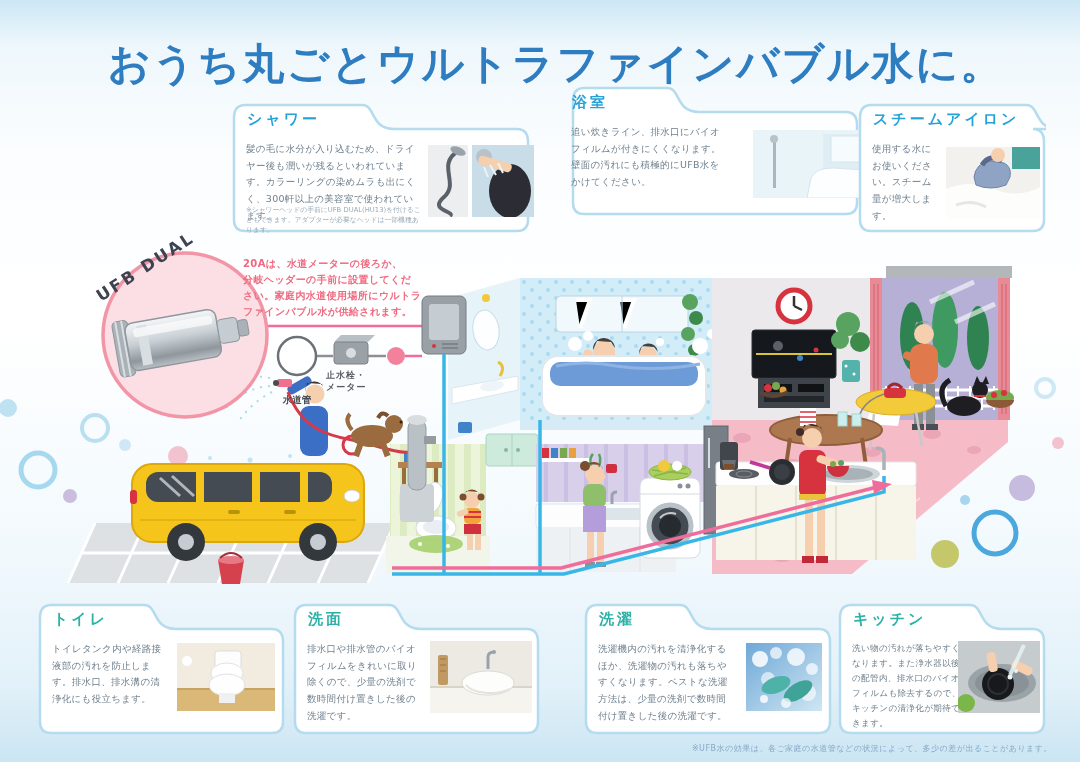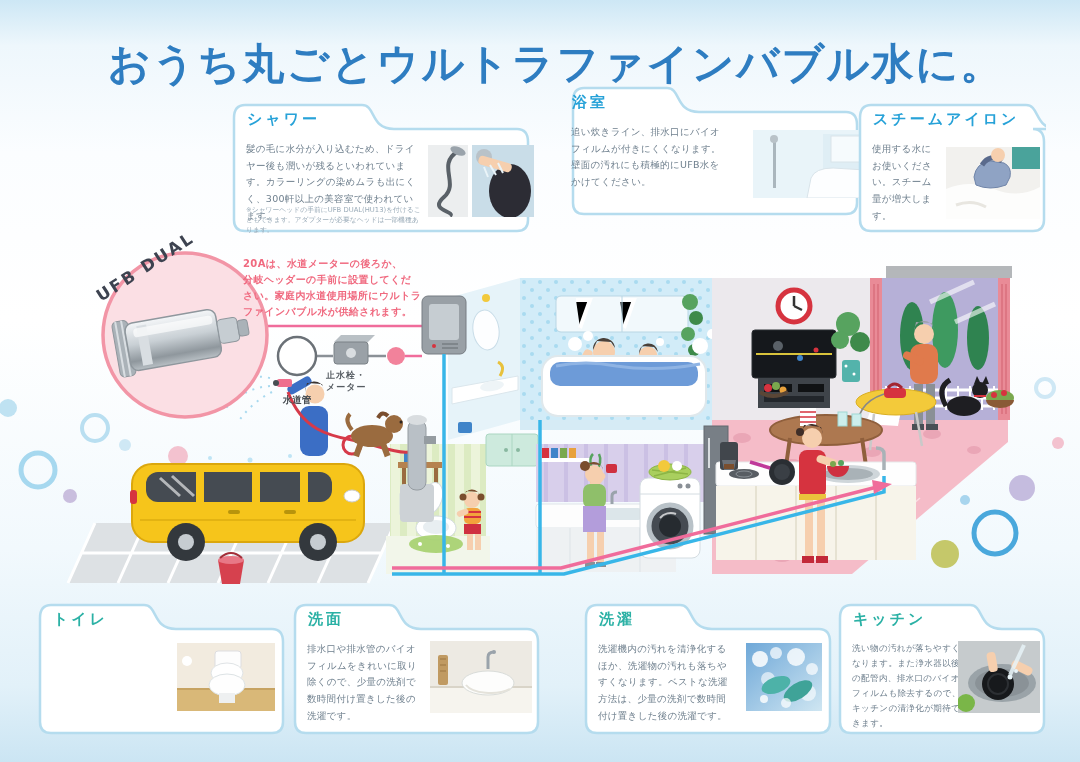--- a/index.html
+++ b/index.html
@@ -497,20 +497,21 @@
 ファインバブル水が供給されます。</div>
   <div class="pipe-label">水道管</div>
   <div class="meter-label">止水栓・
 メーター</div>
 
   <div class="card" style="left:38px;top:603px;width:247px;height:132px">
     <svg class="frame" viewBox="0 0 247 132">
         <path d="M13 2H106C120 2 114 26 138 26H234Q245 26 245 39V119Q245 130 234 130H13Q2 130 2 119V15Q2 2 13 2Z"></path>
       </svg>
     <div class="card-title bot-title">トイレ</div>
+    <div class="card-body" style="width:112px">トイレタンク内や経路接液部の汚れを防止します。排水口、排水溝の清浄化にも役立ちます。</div>
     <svg class="photo" style="right:10px;top:40px" width="98" height="68" viewBox="0 0 98 68">
       <rect width="98" height="68" fill="#f2ebdf"></rect>
       <rect y="46" width="98" height="22" fill="#d9b878"></rect>
       <path d="M0 46 h98" stroke="#c7a362" stroke-width="2"></path>
       <circle cx="10" cy="18" r="5" fill="#ffffff"></circle>
       <rect x="38" y="8" width="26" height="18" rx="3" fill="#fdfdfd" stroke="#dddde0"></rect>
       <ellipse cx="50" cy="30" rx="16" ry="10" fill="#ffffff" stroke="#e0e4e6"></ellipse>
       <ellipse cx="50" cy="42" rx="18" ry="11" fill="#fefefe" stroke="#dde3e5"></ellipse>
       <rect x="42" y="50" width="16" height="10" fill="#eef0f1"></rect>
     </svg>
@@ -576,13 +577,14 @@
         <circle cx="66" cy="26" r="6" fill="#ffffff" opacity="0.7"></circle>
       <circle cx="22" cy="36" r="7" fill="#ffffff" opacity="0.6"></circle>
         <circle cx="62" cy="50" r="8" fill="#ffffff" opacity="0.6"></circle>
       <ellipse cx="30" cy="42" rx="15" ry="8" fill="#4db2a8" transform="rotate(-20 30 42)"></ellipse>
       <ellipse cx="52" cy="48" rx="16" ry="8" fill="#3fa398" transform="rotate(-32 52 48)"></ellipse>
       <circle cx="18" cy="56" r="4" fill="#ffffff" opacity="0.8"></circle>
         <circle cx="40" cy="60" r="5" fill="#ffffff" opacity="0.7"></circle>
     </svg>
   </div>
 
+  <div class="footnote">※UFB水の効果は、各ご家庭の水道管などの状況によって、多少の差が出ることがあります。</div>
 </div>
 
 </body></html>

